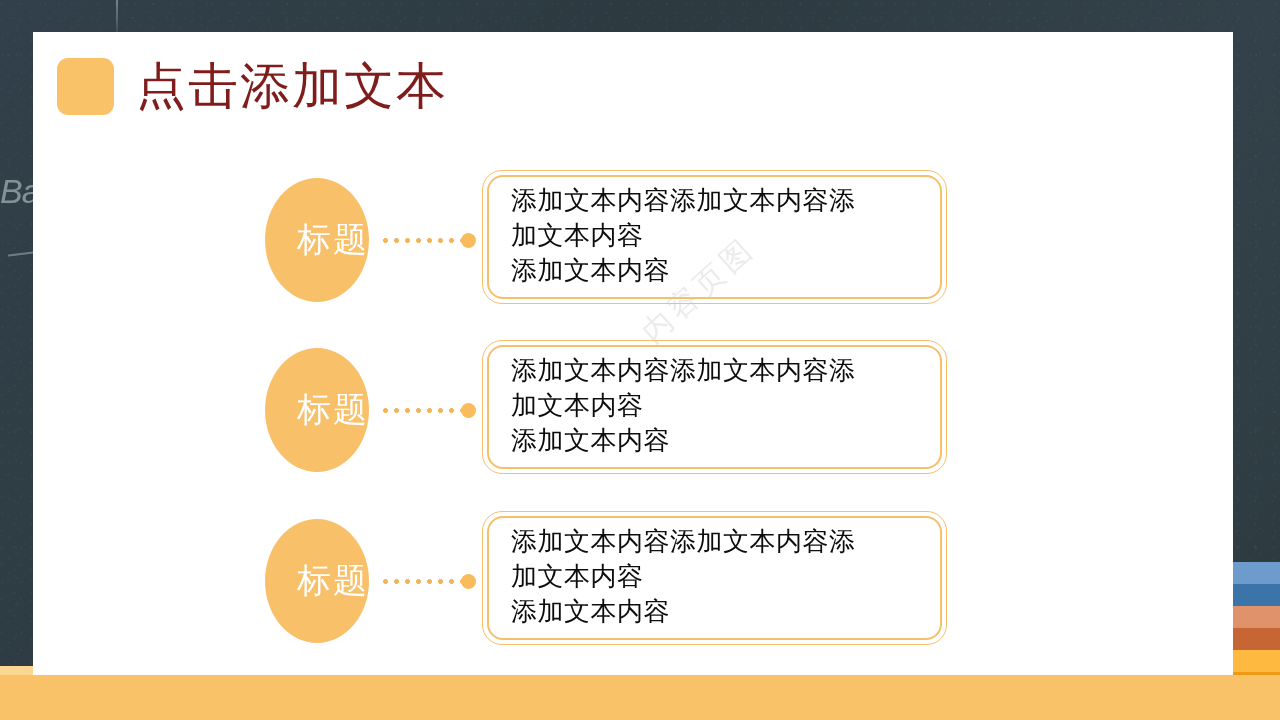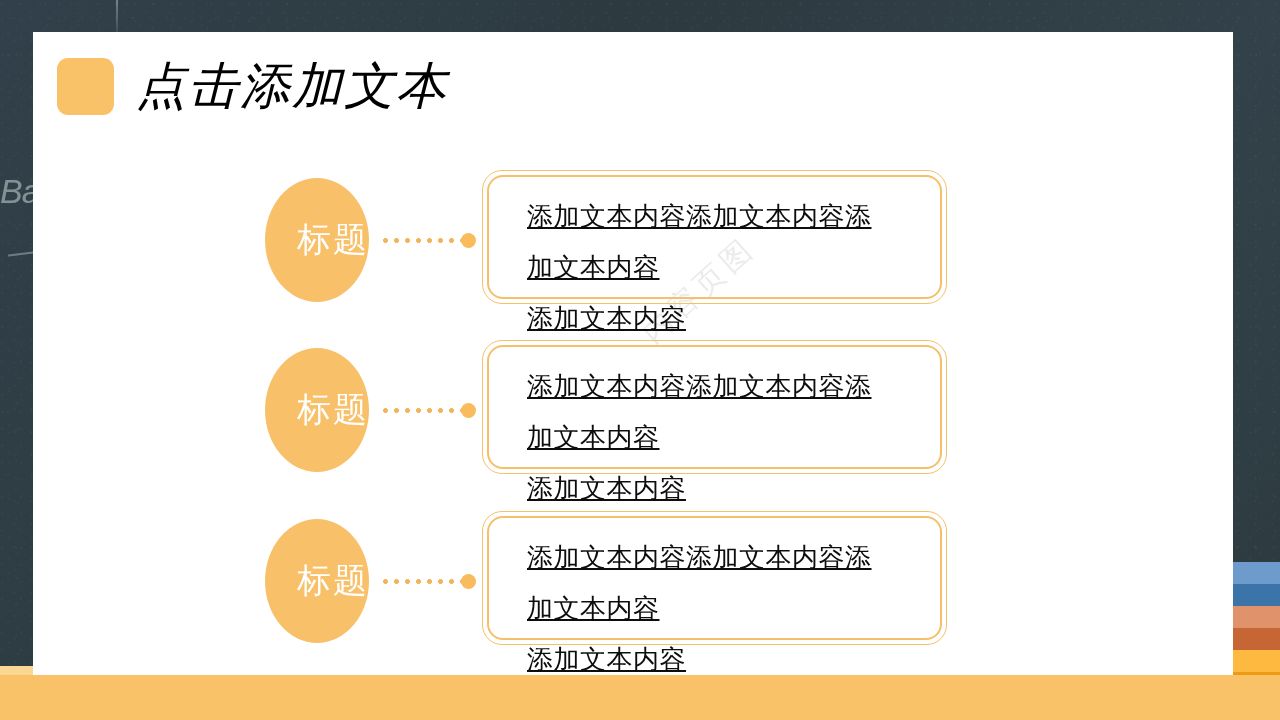--- a/index.html
+++ b/index.html
@@ -134,24 +134,23 @@
     height: 57px;
     border-radius: 11px;
     background: #f9c268;
     flex: 0 0 auto;
   }
   .title-text {
     margin-left: 22px;
     font-family: "Liberation Serif", "DejaVu Serif", serif;
     font-size: 50px;
     line-height: 56px;
-    color: #000000;
+    color: #7f1d1d;
     letter-spacing: 2px;
     white-space: nowrap;
-    font-style: italic;
   }
 
   
   .row {
     position: absolute;
     left: 0;
     width: 100%;
     height: 140px;
     display: flex;
     align-items: center;
@@ -232,21 +231,21 @@
     position: absolute;
     left: 28px;
     top: 12px;
     right: 12px;
     font-family: "Liberation Serif", "DejaVu Serif", serif;
     font-size: 26px;
     line-height: 35px;
     color: #0d0d0d;
     letter-spacing: 0.5px;
   }
-  .textbox-body p { margin: 16px; text-decoration: underline; }
+  .textbox-body p { margin: 0; }
 </style>
 </head>
 <body>
 
 <div id="slide-root">
 
   <div class="chalk-vline"></div>
   <div class="chalk-ba">Ba</div>
   <div class="chalk-tick"></div>
 

